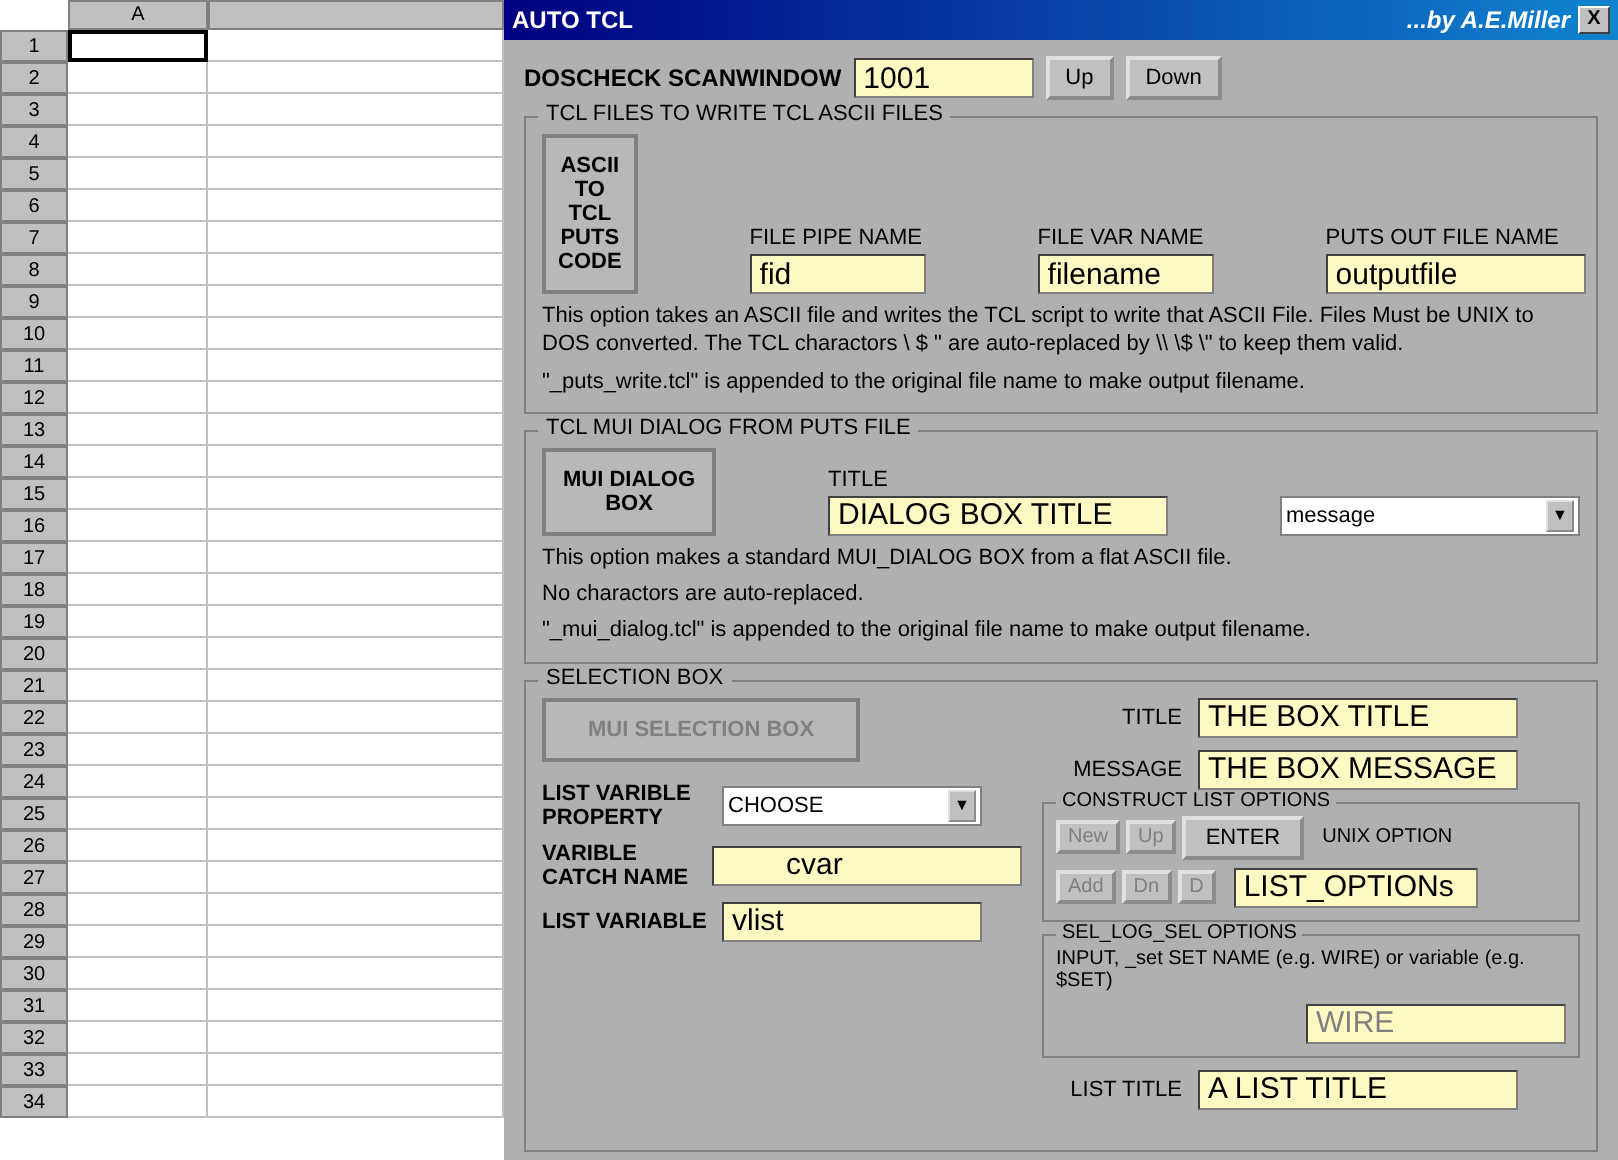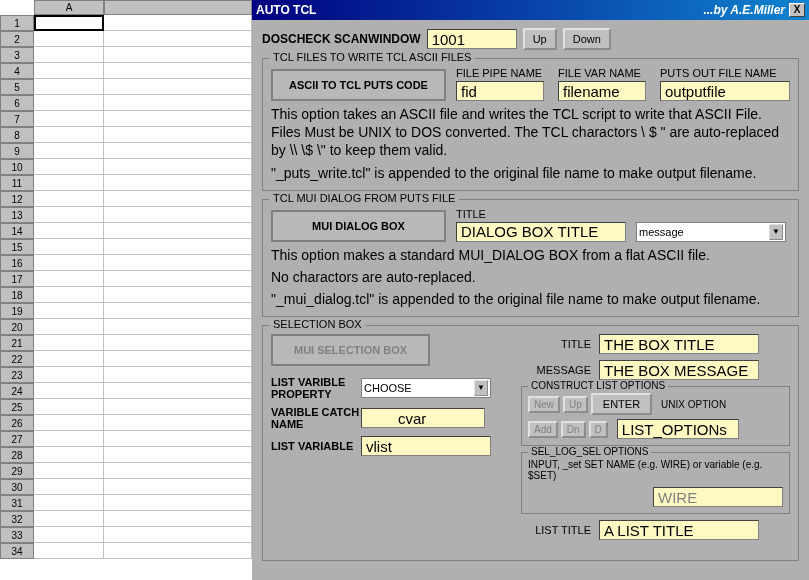--- a/index.html
+++ b/index.html
@@ -28,24 +28,24 @@
 .input { background: #fef9c3; border: 1px solid #808080; border-top-color: #404040; border-left-color: #404040; height: 20px; padding: 2px 4px; font-size: 15px; }
 .btn { background: #c0c0c0; border: 2px outset #e0e0e0; padding: 3px 8px; cursor: pointer; font-size: 11px; }
 .btn-sm { padding: 1px 4px; font-size: 10px; }
 .btn-big { padding: 8px 6px; font-weight: bold; font-size: 11px; border: 2px solid #808080; background: #b8b8b8; }
 .btn-dim { color: #808080; }
 
 .fieldset { border: 1px solid #808080; padding: 8px; margin-bottom: 8px; position: relative; }
 .legend { position: absolute; top: -8px; left: 6px; background: #b0b0b0; padding: 0 4px; font-size: 11px; }
 
 .field-row { display: flex; gap: 10px; align-items: flex-end; }
-.field-col { display: flex; flex-direction: column; gap: 2px; }
+.field-col { display: flex; flex-direction: column; gap: 2px; margin-left: 46px; }
 .field-label { font-size: 11px; }
 
-.help-text { font-size: 14px; line-height: 1.3; margin-top: 4px; }
+.help-text { font-size: 11px; line-height: 1.3; margin-top: 4px; }
 
 .sel-grid { display: flex; gap: 10px; }
 .sel-left { width: 240px; }
 .sel-right { flex: 1; }
 
 .form-row { display: flex; align-items: center; margin-bottom: 6px; }
 .form-row .flabel { width: 90px; font-weight: bold; font-size: 11px; }
 
 .select { background: #fff; border: 1px solid #808080; height: 20px; padding: 2px; font-size: 11px; display: flex; align-items: center; justify-content: space-between; }
 .select .arrow { width: 14px; height: 16px; background: #c0c0c0; border: 1px outset #e0e0e0; text-align: center; line-height: 14px; font-size: 8px; }
@@ -235,21 +235,21 @@
           <button class="btn-big btn-dim" style="width:159px; margin-bottom:10px">MUI SELECTION BOX</button>
           <div class="form-row">
             <span class="flabel">LIST VARIBLE PROPERTY</span>
             <div class="select" style="width:130px">
               <span>CHOOSE</span>
               <span class="arrow">▼</span>
             </div>
           </div>
           <div class="form-row">
             <span class="flabel">VARIBLE CATCH NAME</span>
-            <input class="input" style="width: 124px; padding-left: 36px;" value="cvar">
+            <input class="input" style="width: 155px; padding-left: 36px;" value="cvar">
           </div>
           <div class="form-row">
             <span class="flabel">LIST VARIABLE</span>
             <input class="input" style="width: 130px;" value="vlist">
           </div>
         </div>
         <div class="sel-right">
           <div class="title-row">
             <span class="tlabel">TITLE</span>
             <input class="input" style="width: 160px;" value="THE BOX TITLE">

